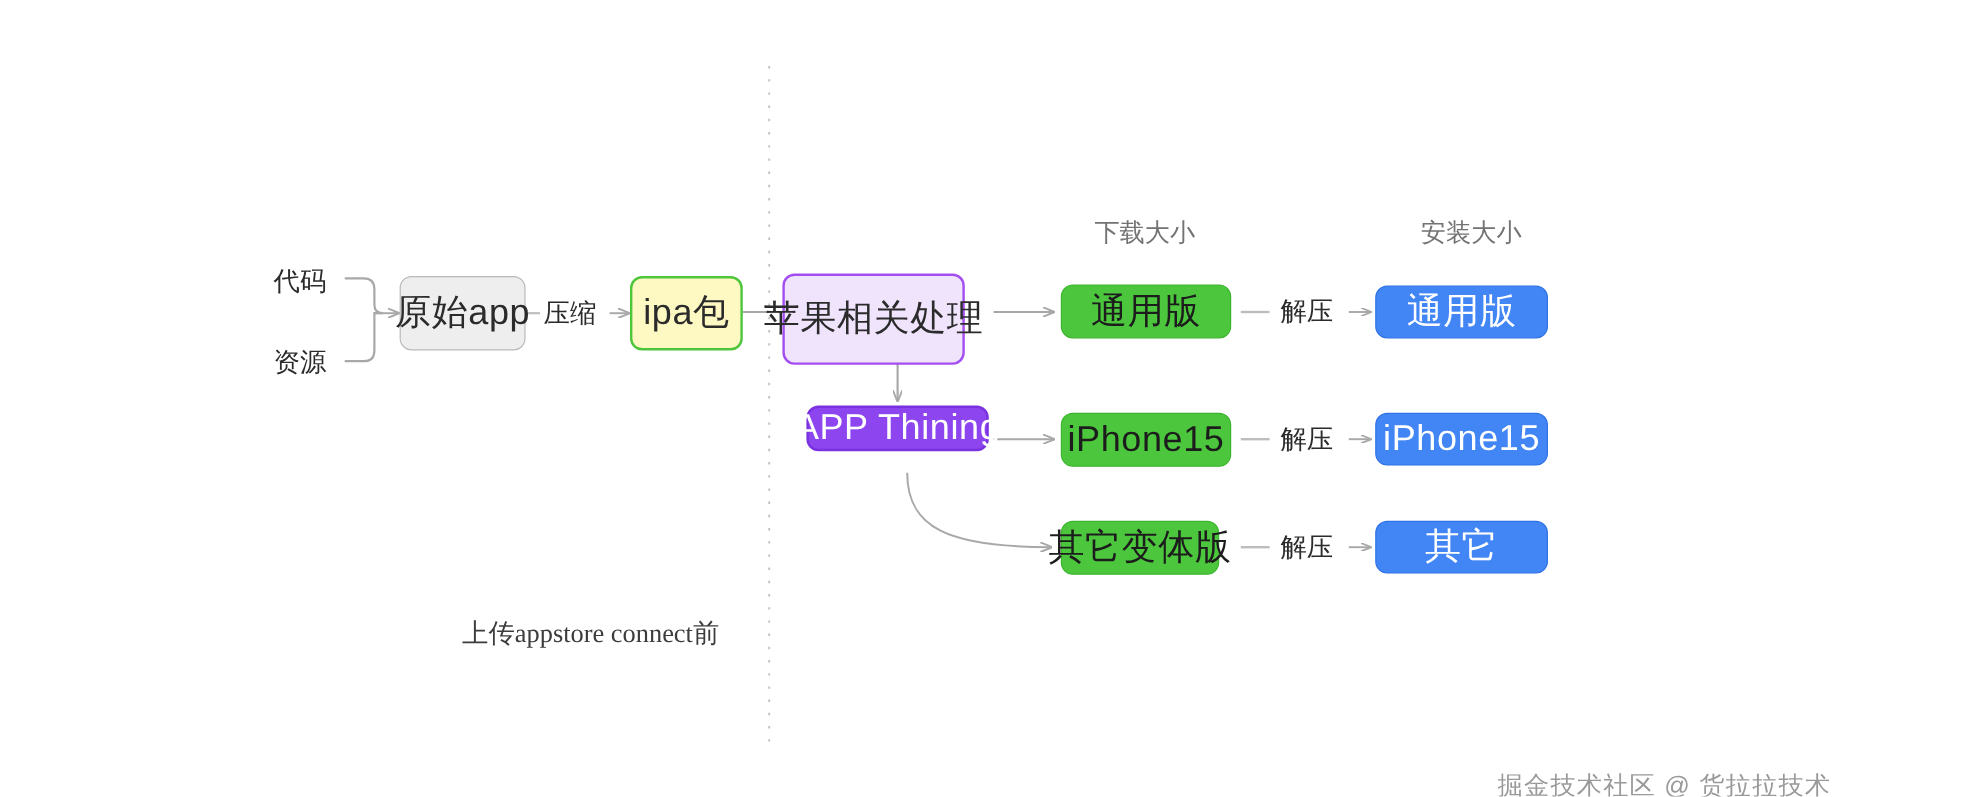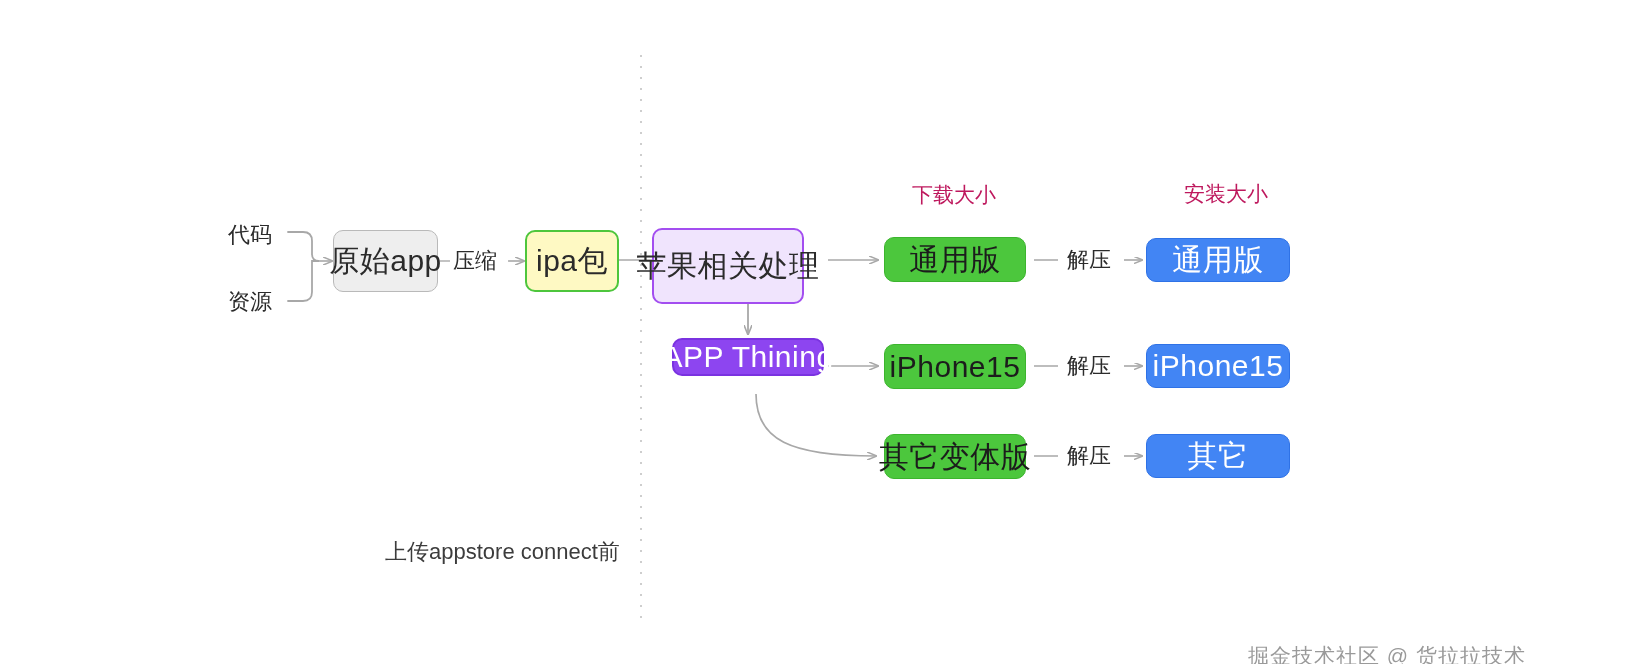--- a/index.html
+++ b/index.html
@@ -66,21 +66,21 @@
   .plain-label {
     position: absolute;
     font-size: 22px;
     color: #2b2b2b;
     white-space: nowrap;
     line-height: 1;
   }
   .section-head {
     position: absolute;
     font-size: 21px;
-    color: #be185d;
+    color: #737373;
     white-space: nowrap;
     line-height: 1;
   }
   .caption {
     position: absolute;
     font-size: 22px;
     color: #3c3c3c;
     white-space: nowrap;
     line-height: 1;
   }
@@ -174,21 +174,21 @@
   <div class="section-head" style="left:1184px; top:184px;font-family:Liberation Serif, serif;">安装大小</div>
 
   <div class="node node-green" style="left:884px; top:237px; width:142px; height:45px;">通用版</div>
   <div class="plain-label" style="left:1067px; top:249px;">解压</div>
   <div class="node node-blue" style="left:1146px; top:238px; width:144px; height:44px;">通用版</div>
 
   <div class="node node-green" style="left:884px; top:344px; width:142px; height:45px;">iPhone15</div>
   <div class="plain-label" style="left:1067px; top:355px;">解压</div>
   <div class="node node-blue" style="left:1146px; top:344px; width:144px; height:44px;">iPhone15</div>
 
-  <div class="node node-green" style="left:884px; top:434px; width:142px; height:45px;">其它变体版</div>
+  <div class="node node-green" style="left:884px; top:434px; width:132px; height:45px;">其它变体版</div>
   <div class="plain-label" style="left:1067px; top:445px;">解压</div>
   <div class="node node-blue" style="left:1146px; top:434px; width:144px; height:44px;">其它</div>
 
-  <div class="caption" style="left:385px; top:541px;">上传appstore connect前</div>
+  <div class="caption" style="left:385px; top:517px;font-family:Liberation Serif, serif;">上传appstore connect前</div>
 
   <div class="watermark" style="left:1248px; top:597px;margin-top:48px;">掘金技术社区 @ 货拉拉技术</div>
 
 </div>
 
 </body></html>

